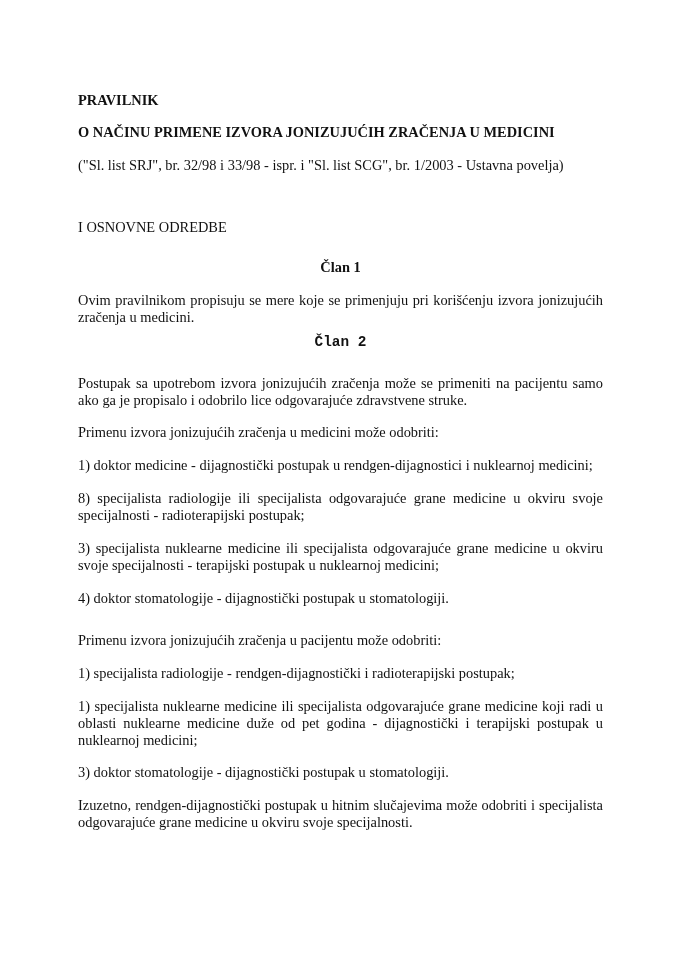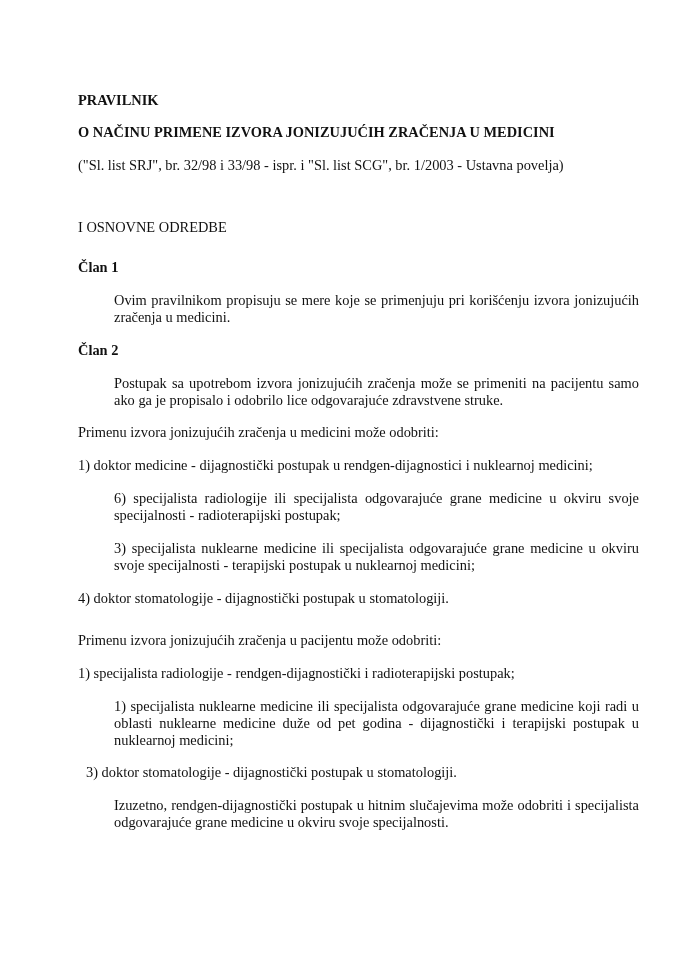--- a/index.html
+++ b/index.html
@@ -23,57 +23,57 @@
       font-size: 14.4px;
       line-height: 17px;
     }
     .abs {
       position: absolute;
       left: 0;
       width: 525px;
       margin: 0;
     }
     .bold { font-weight: bold; }
-    .center { }
-    .justify { text-align: justify; text-align-last: left; margin-left: 36px; }
+    .center { text-align: center; }
+    .justify { text-align: justify; text-align-last: left; }
   </style>
 </head>
 <body>
 
 <div class="page">
 
   <p class="abs bold" style="top:92px;">PRAVILNIK</p>
 
   <p class="abs bold" style="top:124px;">O NAČINU PRIMENE IZVORA JONIZUJUĆIH ZRAČENJA U MEDICINI</p>
 
   <p class="abs" style="top:157px;">("Sl. list SRJ", br. 32/98 i 33/98 - ispr. i "Sl. list SCG", br. 1/2003 - Ustavna povelja)</p>
 
   <p class="abs" style="top:219px;">I OSNOVNE ODREDBE</p>
 
   <p class="abs bold center" style="top:259px;">Član 1</p>
 
   <p class="abs justify" style="top:292px;">Ovim pravilnikom propisuju se mere koje se primenjuju pri korišćenju izvora jonizujućih zračenja u medicini.</p>
 
-  <p class="abs bold center" style="top:342px;">Član 2</p>
+  <p class="abs bold center" style="top:334px;font-family:Liberation Mono, monospace;">Član 2</p>
 
   <p class="abs justify" style="top:375px;">Postupak sa upotrebom izvora jonizujućih zračenja može se primeniti na pacijentu samo ako ga je propisalo i odobrilo lice odgovarajuće zdravstvene struke.</p>
 
   <p class="abs" style="top:424px;">Primenu izvora jonizujućih zračenja u medicini može odobriti:</p>
 
   <p class="abs" style="top:457px;">1) doktor medicine - dijagnostički postupak u rendgen-dijagnostici i nuklearnoj medicini;</p>
 
-  <p class="abs justify" style="top:490px;">6) specijalista radiologije ili specijalista odgovarajuće grane medicine u okviru svoje specijalnosti - radioterapijski postupak;</p>
+  <p class="abs justify" style="top:490px;">8) specijalista radiologije ili specijalista odgovarajuće grane medicine u okviru svoje specijalnosti - radioterapijski postupak;</p>
 
   <p class="abs justify" style="top:540px;">3) specijalista nuklearne medicine ili specijalista odgovarajuće grane medicine u okviru svoje specijalnosti - terapijski postupak u nuklearnoj medicini;</p>
 
   <p class="abs" style="top:590px;">4) doktor stomatologije - dijagnostički postupak u stomatologiji.</p>
 
   <p class="abs" style="top:632px;">Primenu izvora jonizujućih zračenja u pacijentu može odobriti:</p>
 
   <p class="abs" style="top:665px;">1) specijalista radiologije - rendgen-dijagnostički i radioterapijski postupak;</p>
 
   <p class="abs justify" style="top:698px;">1) specijalista nuklearne medicine ili specijalista odgovarajuće grane medicine koji radi u oblasti nuklearne medicine duže od pet godina - dijagnostički i terapijski postupak u nuklearnoj medicini;</p>
 
-  <p class="abs" style="top:764px;margin-left:8px;">3) doktor stomatologije - dijagnostički postupak u stomatologiji.</p>
+  <p class="abs" style="top:764px;">3) doktor stomatologije - dijagnostički postupak u stomatologiji.</p>
 
   <p class="abs justify" style="top:797px;">Izuzetno, rendgen-dijagnostički postupak u hitnim slučajevima može odobriti i specijalista odgovarajuće grane medicine u okviru svoje specijalnosti.</p>
 
 </div>
 
 </body></html>

